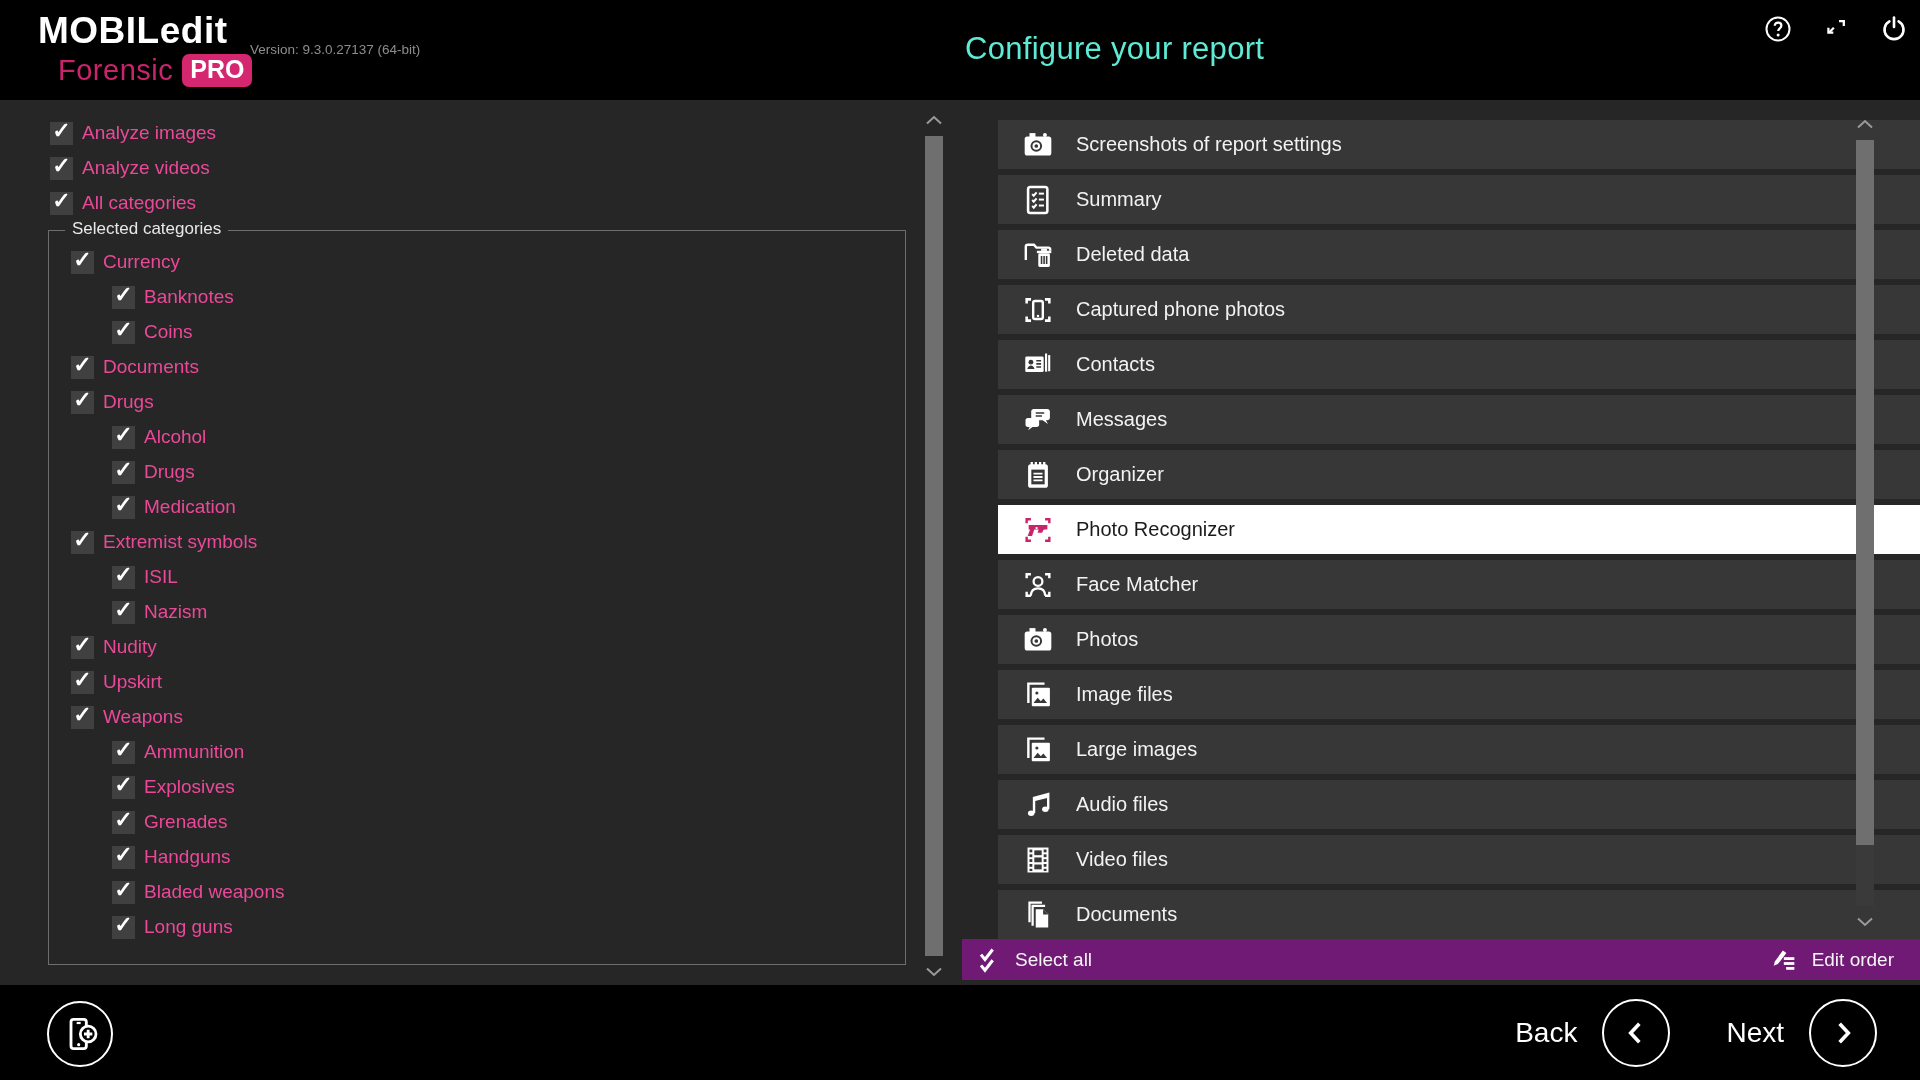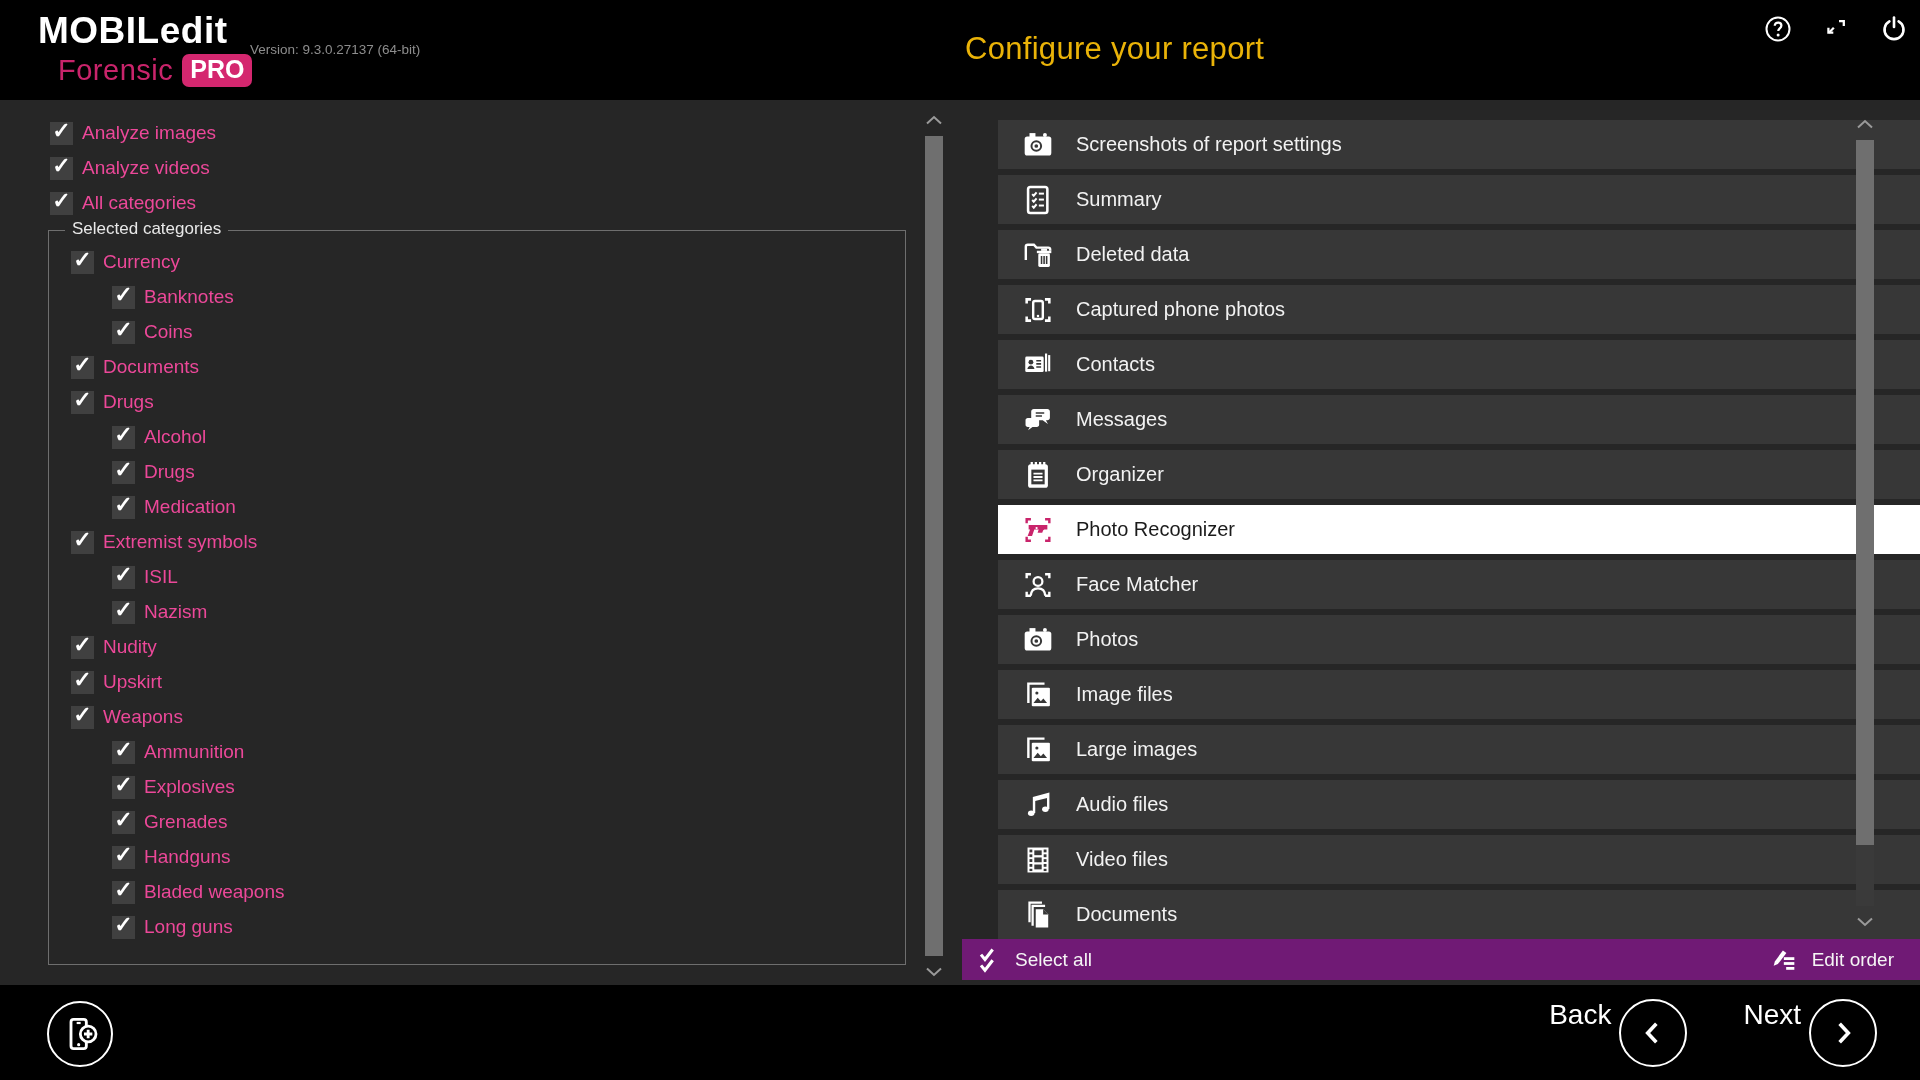--- a/index.html
+++ b/index.html
@@ -8,21 +8,21 @@
 
   
   .header{position:absolute;top:0;left:0;width:1920px;height:100px;background:#000;}
   .logo{position:absolute;left:38px;top:12px;}
   .logo-line1{color:#fff;font-size:37px;font-weight:700;letter-spacing:.5px;line-height:1.05;}
   .logo-line2{display:flex;align-items:center;gap:9px;margin-top:3px;margin-left:20px;}
   .logo-forensic{color:#c9246b;font-size:29px;font-weight:400;letter-spacing:.5px;}
   .logo-badge{background:#d4276f;color:#fff;font-weight:700;font-size:25px;line-height:1;
               padding:3px 8px 5px 8px;border-radius:7px;}
   .version{position:absolute;left:250px;top:42px;color:#8d8d8d;font-size:13.5px;font-weight:300;}
-  .page-title{position:absolute;left:965px;top:31px;color:#eab308;font-size:31px;font-weight:300;letter-spacing:.3px;}
+  .page-title{position:absolute;left:965px;top:31px;color:#5eead4;font-size:31px;font-weight:300;letter-spacing:.3px;}
   .header-icons{position:absolute;right:10px;top:13px;display:flex;align-items:center;gap:26px;}
   .hicon{width:32px;height:32px;display:flex;align-items:center;justify-content:center;cursor:pointer;}
   .hicon svg{width:30px;height:30px;}
   .hicon.dock svg{width:26px;height:26px;}
 
   
   .main{position:absolute;top:100px;left:0;width:1920px;height:885px;background:#262626;}
 
   
   .options{position:absolute;left:50px;top:18px;}
@@ -78,21 +78,21 @@
   .bar-label{font-size:19px;font-weight:300;color:#f5f5f5;white-space:nowrap;}
   .sel-all{margin-left:12px;}
   .edit-order{margin-left:auto;margin-right:26px;}
 
   
   .footer{position:absolute;left:0;top:985px;width:1920px;height:95px;background:#000;}
   .add-phone{position:absolute;left:47px;top:16px;width:62px;height:62px;border:2.5px solid #fff;
              border-radius:50%;display:flex;align-items:center;justify-content:center;cursor:pointer;}
   .add-phone svg{width:40px;height:40px;color:#fff;}
   .nav-buttons{position:absolute;right:43px;top:0;height:95px;display:flex;align-items:center;gap:18px;}
-  .nav-btn{display:flex;gap:8px;cursor:pointer;}
+  .nav-btn{display:flex;align-items:center;gap:25px;cursor:pointer;}
   .nav-label{color:#fff;font-size:28px;font-weight:300;}
   .nav-circle{width:64px;height:64px;border:2.5px solid #fff;border-radius:50%;display:flex;
               align-items:center;justify-content:center;}
   .nav-circle svg{width:32px;height:32px;}
   .nav-gap{width:20px;}
 </style>
 </head>
 <body>
 
 <div id="app">

